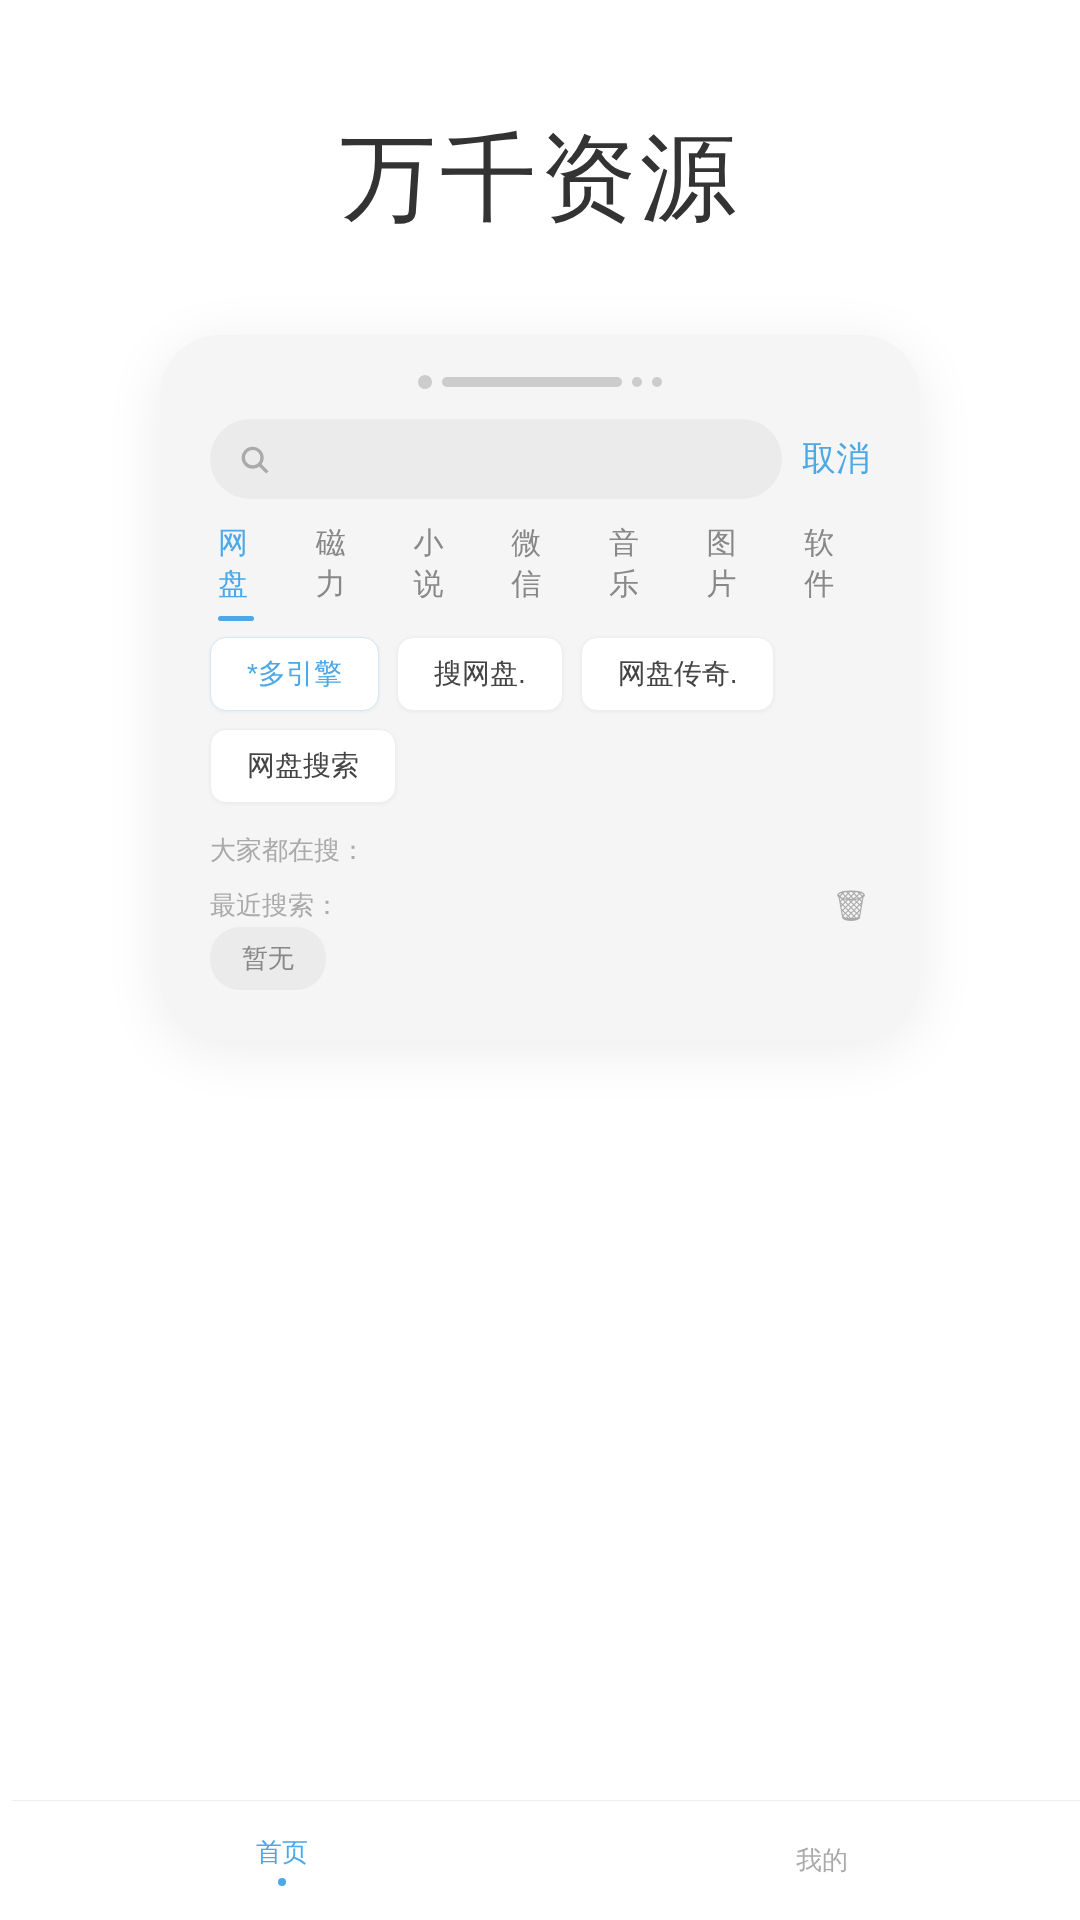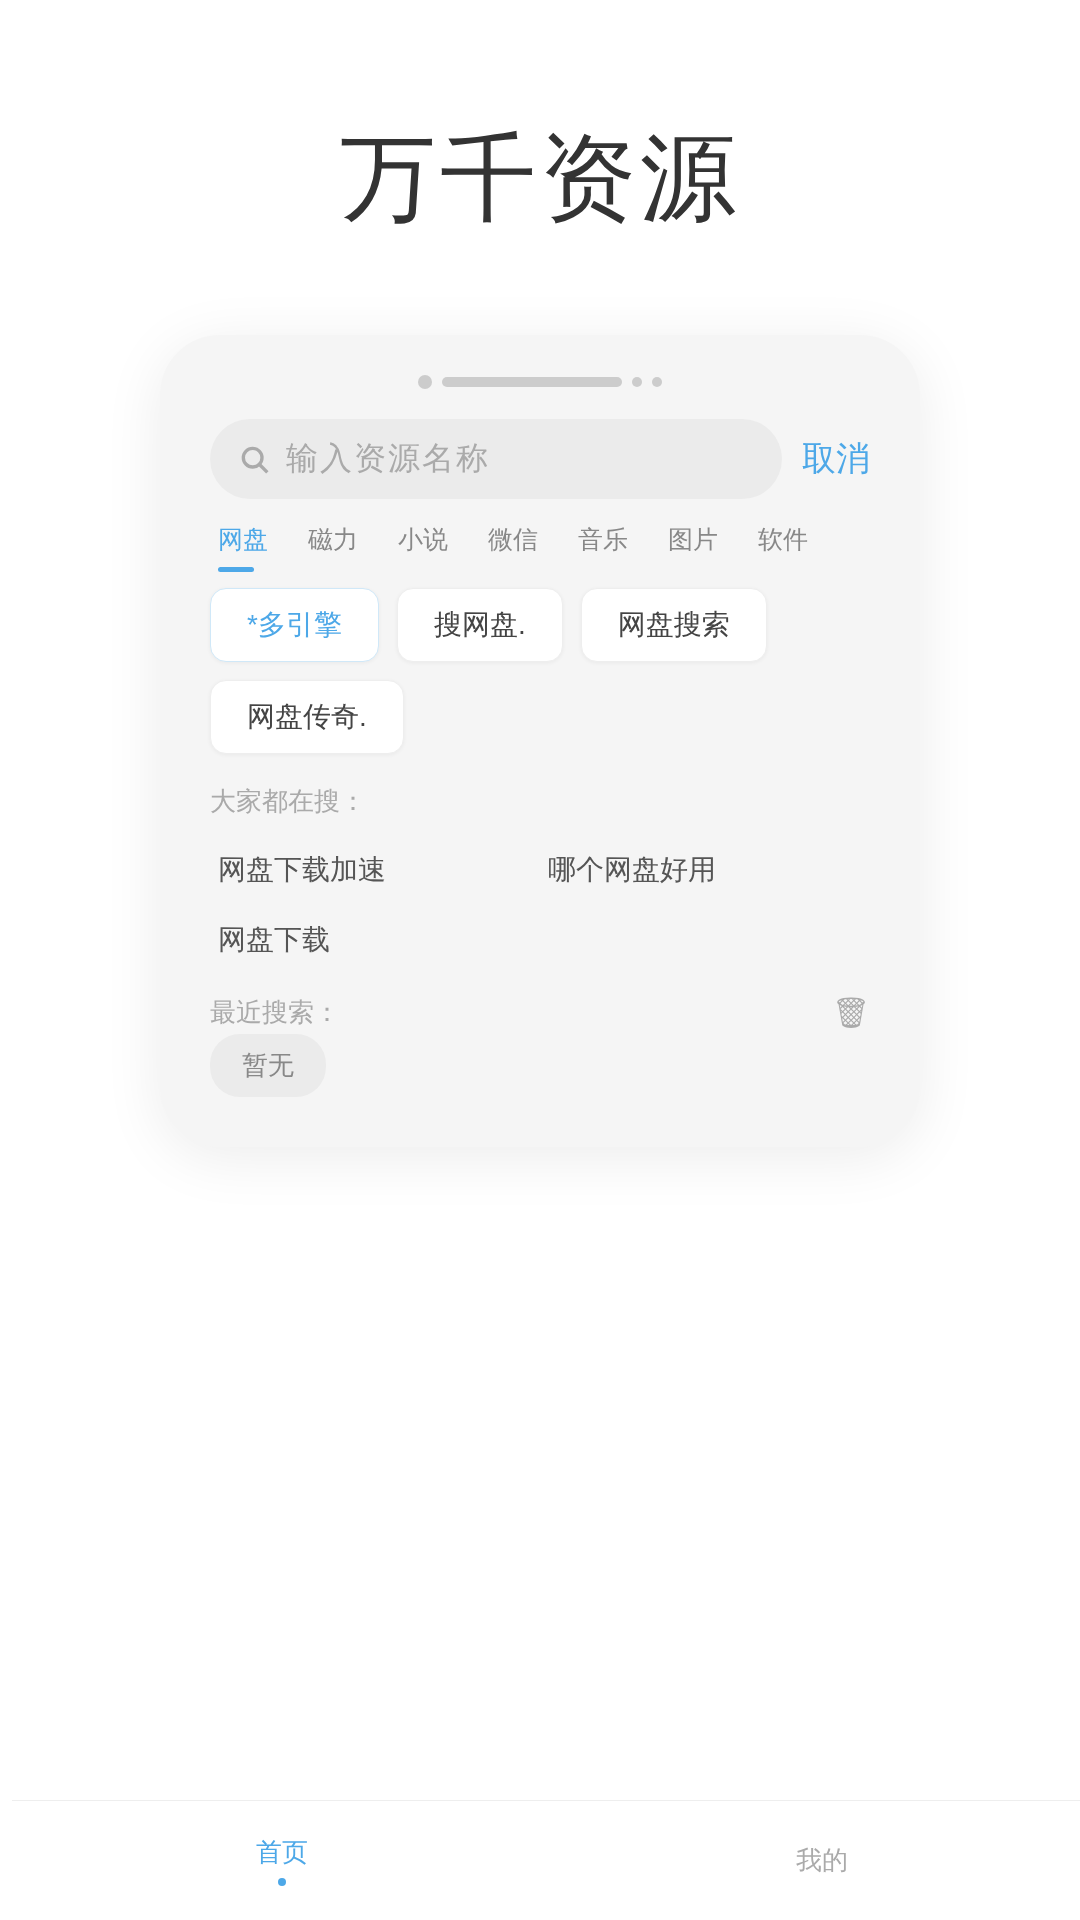--- a/index.html
+++ b/index.html
@@ -123,21 +123,21 @@
 
     
     .category-tabs {
       display: flex;
       gap: 40px;
       margin-bottom: 8px;
       padding: 0 8px;
     }
 
     .tab-item {
-      font-size: 25px;
+      font-size: 30px;
       color: #888888;
       cursor: pointer;
       padding-bottom: 8px;
       position: relative;
     }
 
     .tab-item.active {
       color: #4da8e8;
     }
 
@@ -281,21 +281,20 @@
     <div class="top-dot-sm"></div>
     <div class="top-dot-sm"></div>
   </div>
 
   <div class="search-bar-row">
     <div class="search-input-wrap">
       <svg class="search-icon-svg" viewBox="0 0 24 24" fill="none" stroke="#aaaaaa" stroke-width="2.5">
         <circle cx="11" cy="11" r="7"></circle>
         <line x1="16.5" y1="16.5" x2="22" y2="22"></line>
       </svg>
-      <span class="search-placeholder">输入资源名称</span>
     </div>
     <span class="cancel-btn">取消</span>
   </div>
 
   <div class="category-tabs">
     <div class="tab-item active">
       <span>网盘</span>
       <div class="tab-active-indicator"></div>
     </div>
     <div class="tab-item">
@@ -314,33 +313,27 @@
       <span>图片</span>
     </div>
     <div class="tab-item">
       <span>软件</span>
     </div>
   </div>
 
   <div class="engine-row">
     <button class="engine-btn primary">*多引擎</button>
     <button class="engine-btn">搜网盘.</button>
+    <button class="engine-btn">网盘传奇.</button>
     <button class="engine-btn">网盘搜索</button>
-    <button class="engine-btn">网盘传奇.</button>
   </div>
 
 
   <div class="section-label">大家都在搜：</div>
 
-  <div class="popular-grid">
-    <div class="popular-item">网盘下载加速</div>
-    <div class="popular-item">哪个网盘好用</div>
-    <div class="popular-item">网盘下载</div>
-    <div class="popular-item"></div>
-  </div>
 
   <div class="recent-header">
     <span class="recent-label">最近搜索：</span>
     <span class="trash-icon">🗑</span>
   </div>
 
   <div>
     <span class="recent-tag">暂无</span>
   </div>
 

